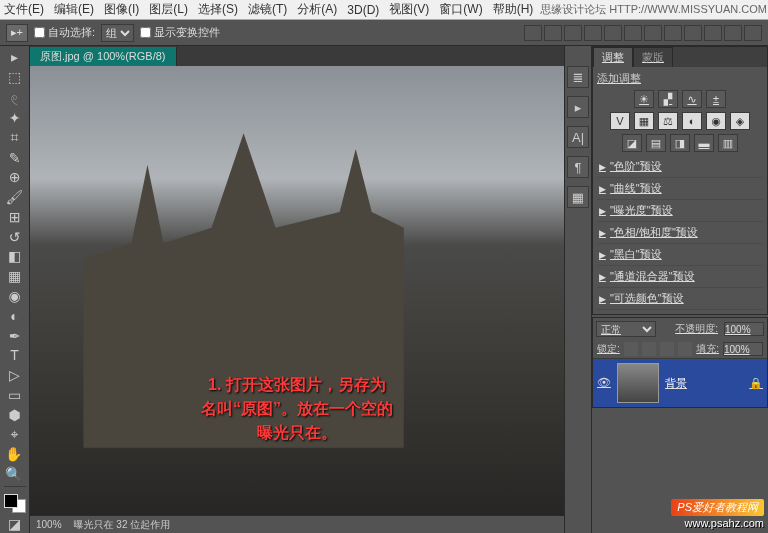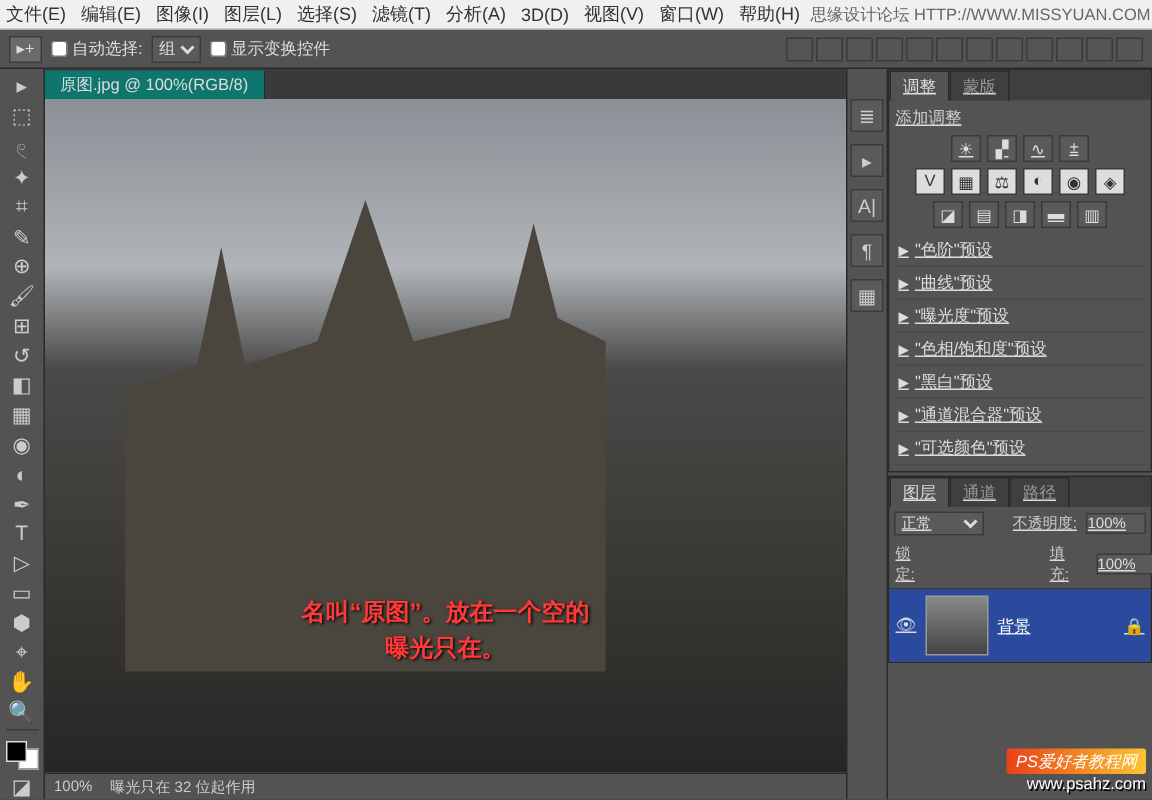--- a/index.html
+++ b/index.html
@@ -58,21 +58,21 @@
 .adj-row .ic { width: 20px; height: 18px; background: #5a5a5a; border: 1px solid #3a3a3a; display: flex; align-items: center; justify-content: center; font-size: 11px; }
 .adj-row.w .ic { background: #ddd; color: #333; }
 .preset-list { }
 .preset-item { display: flex; align-items: center; padding: 3px 2px; border-bottom: 1px solid #4a4a4a; cursor: pointer; }
 .preset-item .tw { color: #ddd; margin-right: 4px; font-size: 9px; }
 
 .layers-head { display: flex; gap: 6px; padding: 3px; align-items: center; }
 .layers-head select { background: #5a5a5a; color: #ddd; border: 1px solid #3a3a3a; font-size: 10px; width: 60px; height: 16px; }
 .layers-head .opac { margin-left: auto; font-size: 10px; color: #ccc; }
 .layers-head input { width: 40px; background: #5a5a5a; color: #ddd; border: 1px solid #3a3a3a; font-size: 10px; height: 14px; }
-.lock-row { display: flex; gap: 18px; padding: 2px 4px; border-bottom: 1px solid #3a3a3a; font-size: 10px; color: #ccc; align-items: center; }
+.lock-row { display: flex; gap: 4px; padding: 2px 4px; border-bottom: 1px solid #3a3a3a; font-size: 10px; color: #ccc; align-items: center; }
 .lock-row .ic { width: 14px; height: 14px; background: #5a5a5a; }
 .layer-row { display: flex; align-items: center; background: #2a4a9e; padding: 4px; gap: 6px; }
 .layer-row .eye { width: 14px; height: 14px; }
 .layer-row .thumb { width: 42px; height: 40px; background: linear-gradient(#888, #444); border: 1px solid #999; }
 .layer-row .lname { font-size: 11px; color: #fff; }
 .layer-row .lock-i { margin-left: auto; font-size: 11px; }
 
 .brand { position: absolute; bottom: 4px; right: 4px; display: flex; flex-direction: column; align-items: flex-end; gap: 1px; }
 .brand .logo { background: linear-gradient(90deg, #e84118, #fbc531); padding: 1px 6px; font-size: 11px; font-style: italic; color: #fff; border-radius: 2px; }
 .brand .url { font-size: 11px; color: #fff; text-shadow: 1px 1px #000; }
@@ -156,20 +156,21 @@
 
   <div class="canvas-area">
     <div class="doctab">
       <div class="tab">原图.jpg @ 100%(RGB/8)</div>
     </div>
     <div class="canvas-wrap">
       <div class="image-surrogate">
         <div class="building"></div>
       </div>
       <div class="overlay-text">
+        <div>1. 打开这张图片，另存为</div>
         <div>名叫“原图”。放在一个空的</div>
         <div>曝光只在。</div>
       </div>
     </div>
     <div class="statusbar">
       <span>100%</span>
       <span>曝光只在 32 位起作用</span>
     </div>
   </div>
 
@@ -237,25 +238,20 @@
             </div>
           <div class="preset-item">
               <span class="tw">▶</span>
               <span>"可选颜色"预设</span>
             </div>
         </div>
       </div>
     </div>
 
     <div class="panel">
-      <div class="panel-tabs">
-        <div class="ptab">图层</div>
-        <div class="ptab inactive">通道</div>
-        <div class="ptab inactive">路径</div>
-      </div>
       <div class="panel-body" style="padding:0">
         <div class="layers-head">
           <select><option>正常</option></select>
           <span class="opac">不透明度:</span>
           <input value="100%" style="">
         </div>
         <div class="lock-row">
           <span>锁定:</span>
           <div class="ic"></div>
           <div class="ic"></div>

